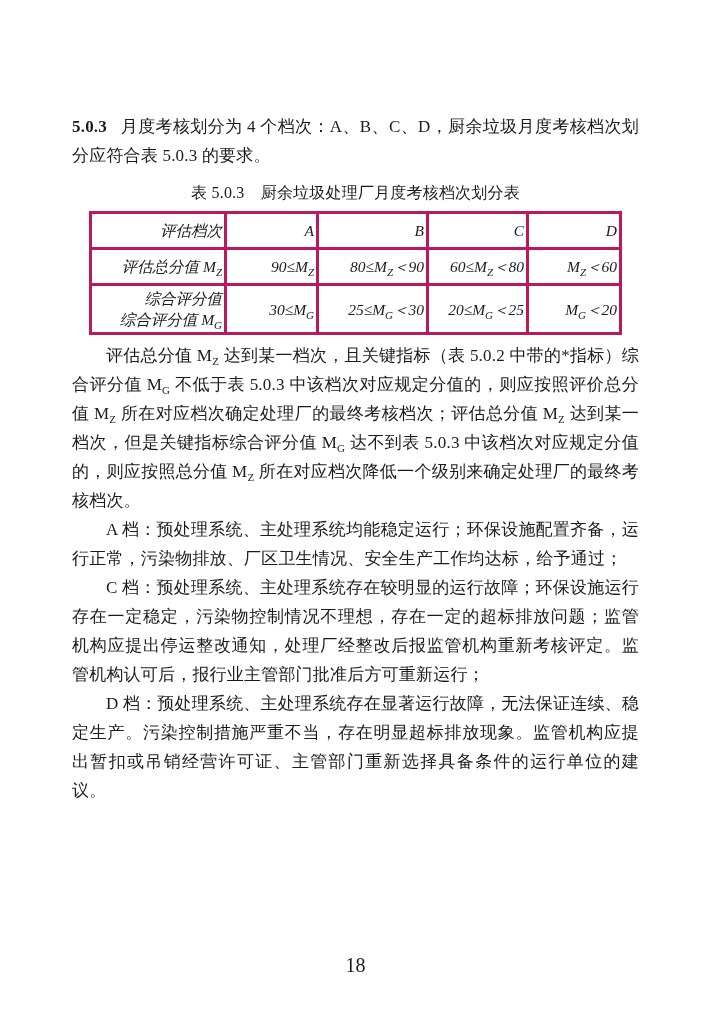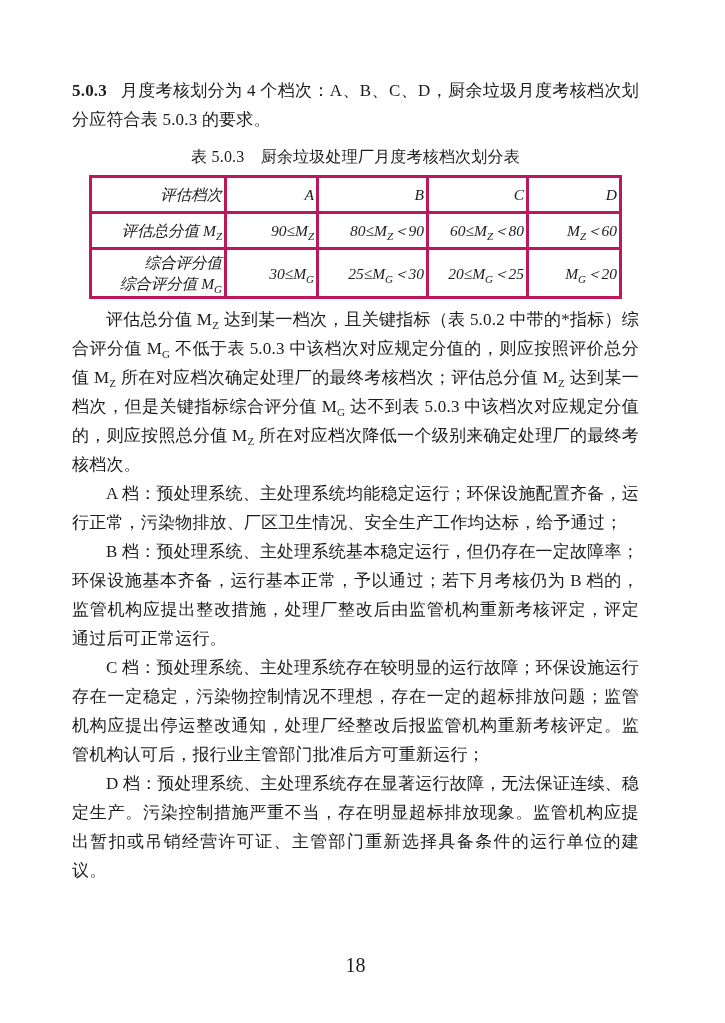--- a/index.html
+++ b/index.html
@@ -8,21 +8,21 @@
     height: 1023px;
     background: #ffffff;
     color: #1b1b1b;
     font-family: "Liberation Serif", "DejaVu Serif", serif;
   }
   .page {
     position: relative;
     box-sizing: border-box;
     width: 711px;
     height: 1023px;
-    padding: 76px 72px 0 72px;
+    padding: 112px 72px 0 72px;
     overflow: hidden;
   }
   .para {
     margin: 0;
     font-size: 17px;
     line-height: 29px;
     text-align: justify;
     letter-spacing: 0.2px;
   }
   .clause-num {
@@ -113,21 +113,20 @@
         <td>20≤M<sub>G</sub>＜25</td>
         <td>M<sub>G</sub>＜20</td>
       </tr>
     </tbody>
   </table>
 
   <p class="para indent">评估总分值 M<sub>Z</sub> 达到某一档次，且关键指标（表 5.0.2 中带的*指标）综合评分值 M<sub>G</sub> 不低于表 5.0.3 中该档次对应规定分值的，则应按照评价总分值 M<sub>Z</sub> 所在对应档次确定处理厂的最终考核档次；评估总分值 M<sub>Z</sub> 达到某一档次，但是关键指标综合评分值 M<sub>G</sub> 达不到表 5.0.3 中该档次对应规定分值的，则应按照总分值 M<sub>Z</sub> 所在对应档次降低一个级别来确定处理厂的最终考核档次。</p>
 
 
   <p class="para indent">A 档：预处理系统、主处理系统均能稳定运行；环保设施配置齐备，运行正常，污染物排放、厂区卫生情况、安全生产工作均达标，给予通过；</p>
-  <p class="para indent">B 档：预处理系统、主处理系统基本稳定运行，但仍存在一定故障率；环保设施基本齐备，运行基本正常，予以通过；若下月考核仍为 B 档的，监管机构应提出整改措施，处理厂整改后由监管机构重新考核评定，评定通过后可正常运行。</p>
   <p class="para indent">C 档：预处理系统、主处理系统存在较明显的运行故障；环保设施运行存在一定稳定，污染物控制情况不理想，存在一定的超标排放问题；监管机构应提出停运整改通知，处理厂经整改后报监管机构重新考核评定。监管机构认可后，报行业主管部门批准后方可重新运行；</p>
   <p class="para indent">D 档：预处理系统、主处理系统存在显著运行故障，无法保证连续、稳定生产。污染控制措施严重不当，存在明显超标排放现象。监管机构应提出暂扣或吊销经营许可证、主管部门重新选择具备条件的运行单位的建议。</p>
 
 
   <div class="footer">
     <span>18</span>
   </div>
 
 </div>
 

